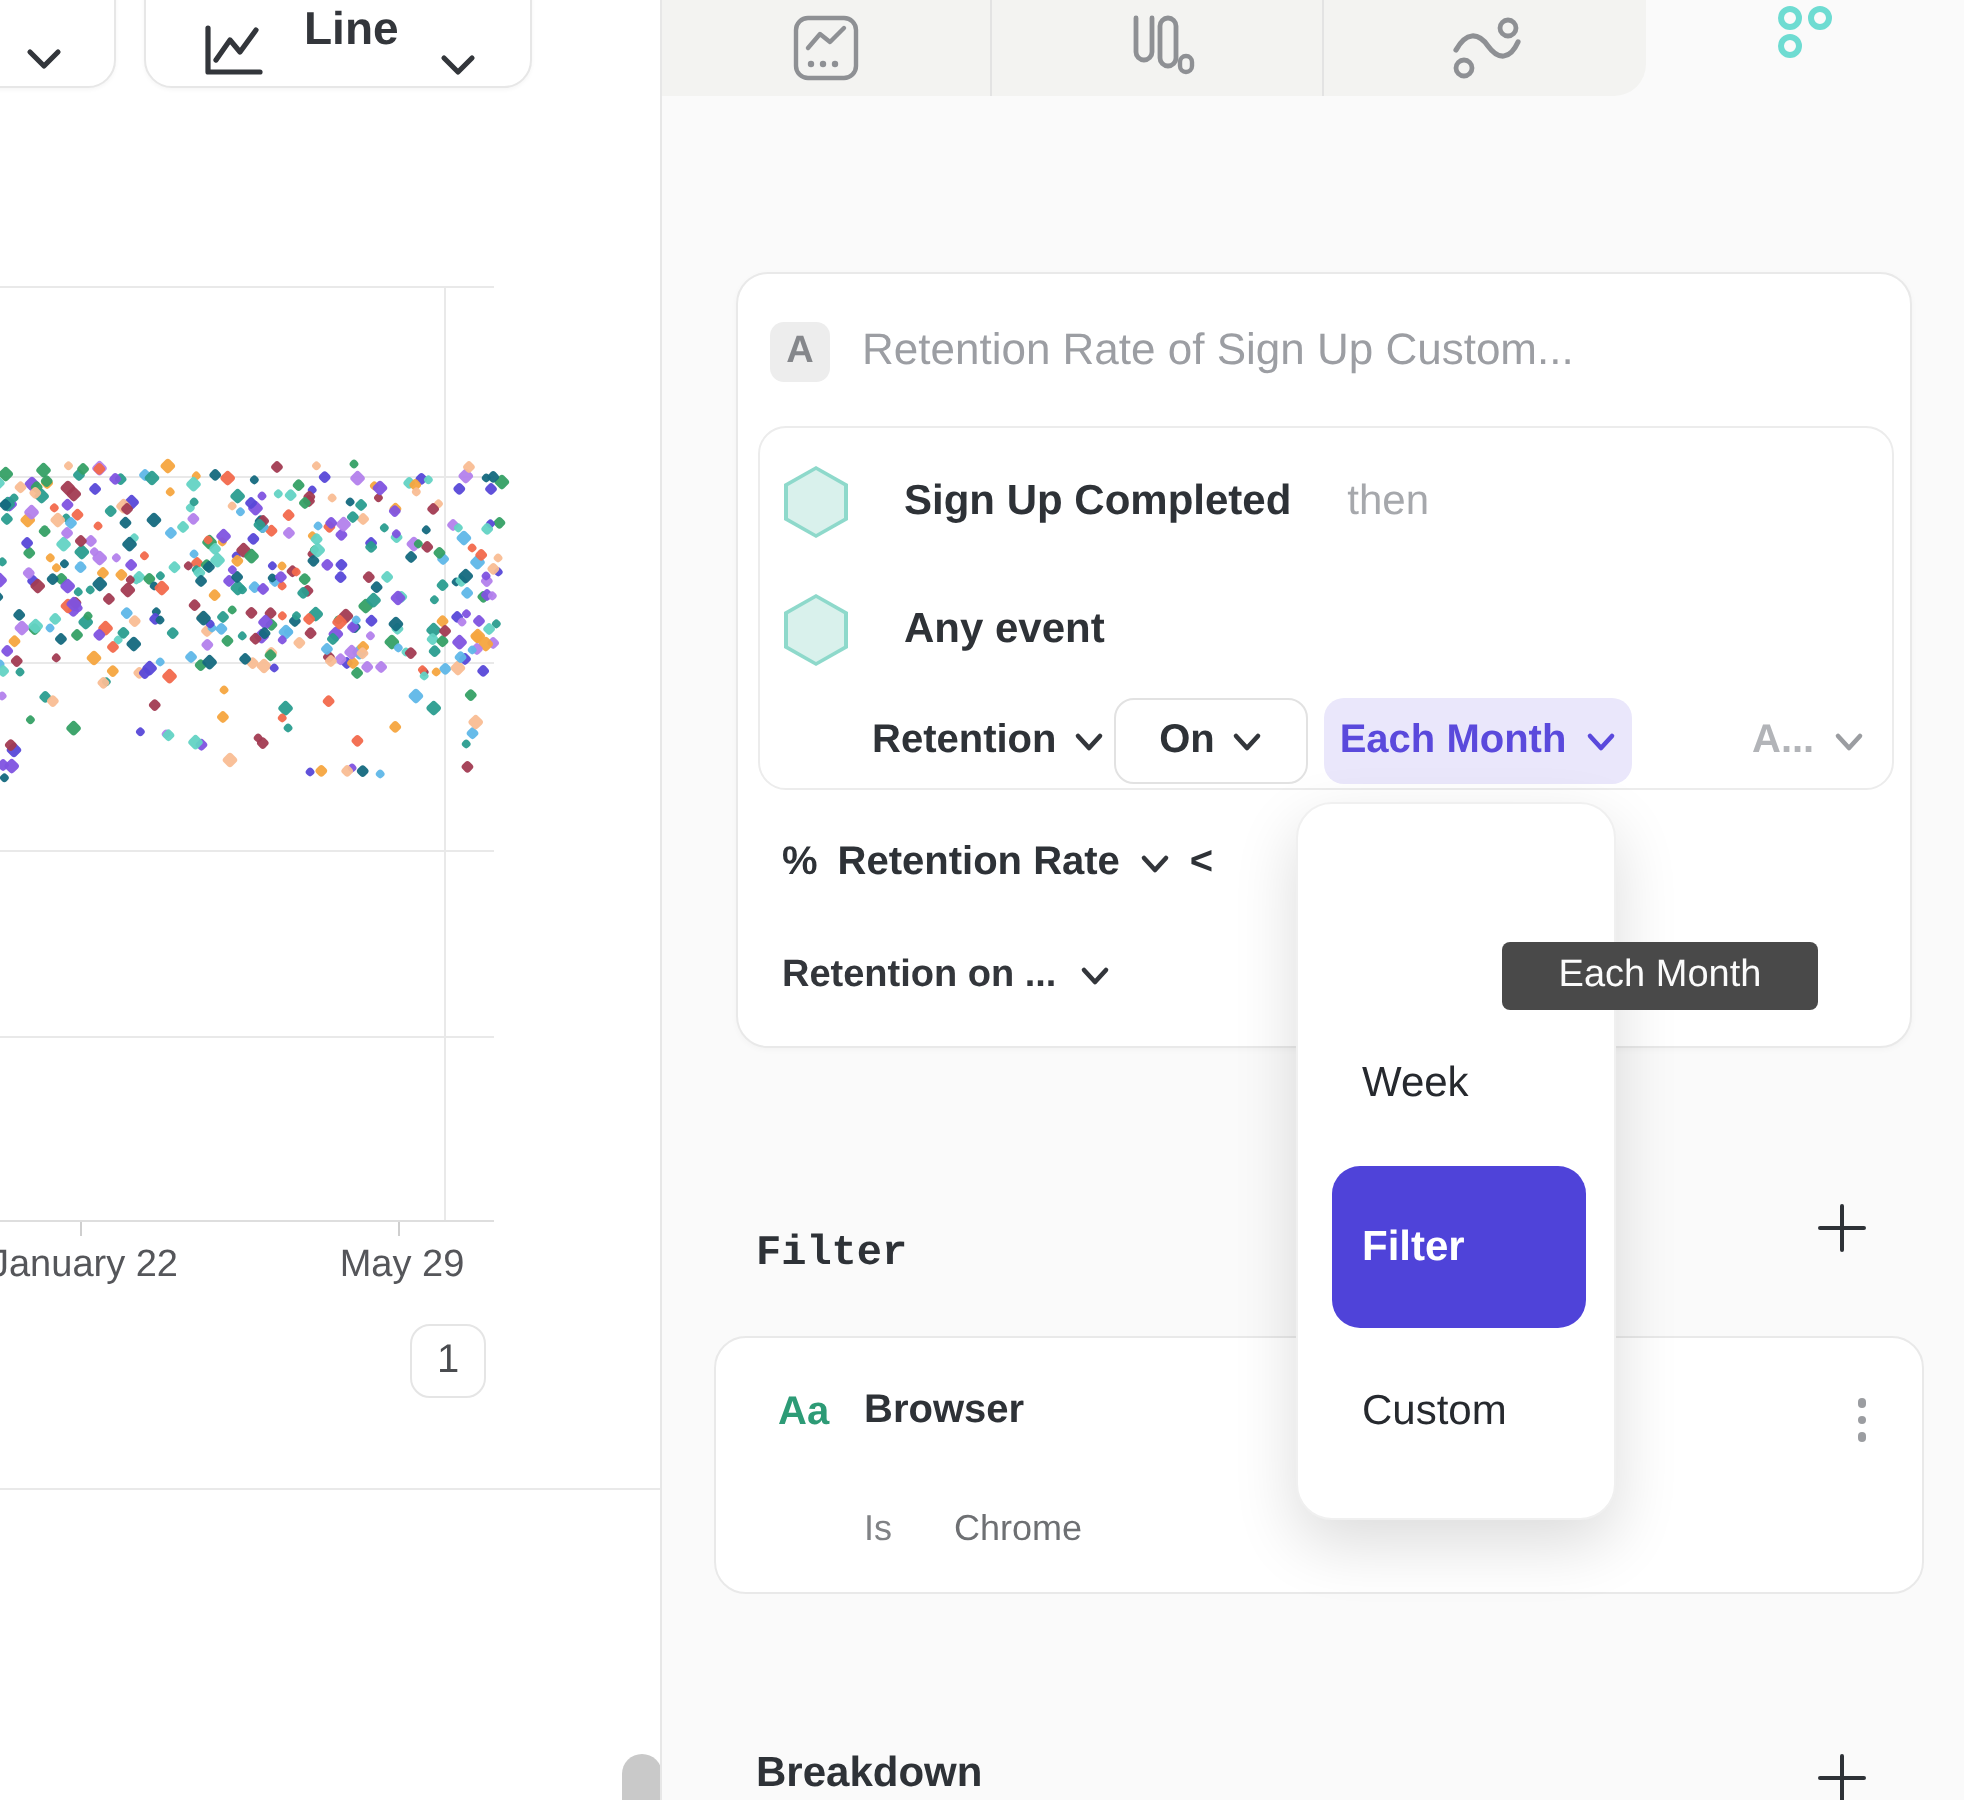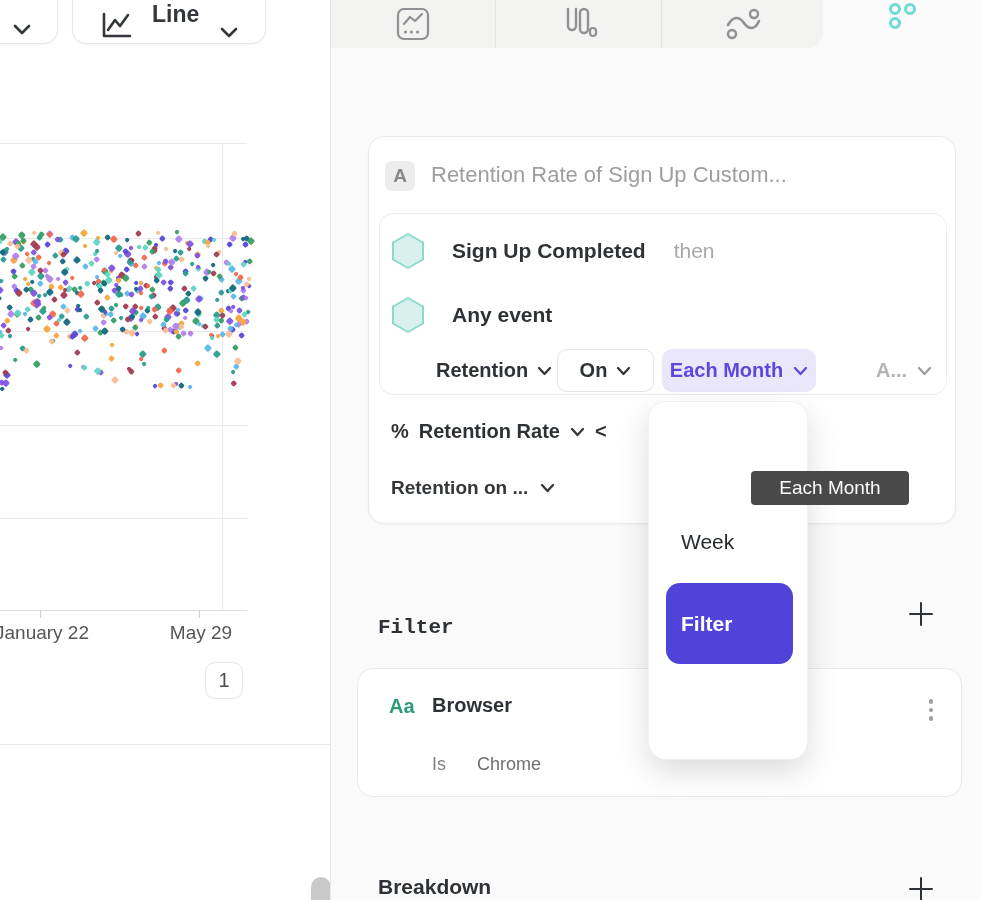--- a/index.html
+++ b/index.html
@@ -677,20 +677,21 @@
         <span>Retention on ...</span>
         <svg class="chev" width="15" height="10" viewBox="0 0 15 10">
             <path d="M2 2 L7.5 8 L13 2" fill="none" stroke="#33363b" stroke-width="2.3" stroke-linecap="round" stroke-linejoin="round"></path>
           </svg>
       </div>
     </div>
 
     <div id="granularity-menu" class="abs">
         <div class="menu-item" style="top: 110px;">Week</div>
         <div class="menu-item selected" style="top: 181px;">Filter</div>
+        <div class="menu-item" style="top: 274px;">Custom</div>
       </div>
 
     <div id="tooltip" class="abs">Each Month</div>
 
     <div id="filter-title" class="abs section-title">Filter</div>
     <div id="filter-add" class="abs">
       <svg width="26" height="26" viewBox="0 0 26 26">
           <path d="M13 2 V24 M2 13 H24" stroke="#2e3237" stroke-width="2" stroke-linecap="round"></path>
         </svg>
     </div>

